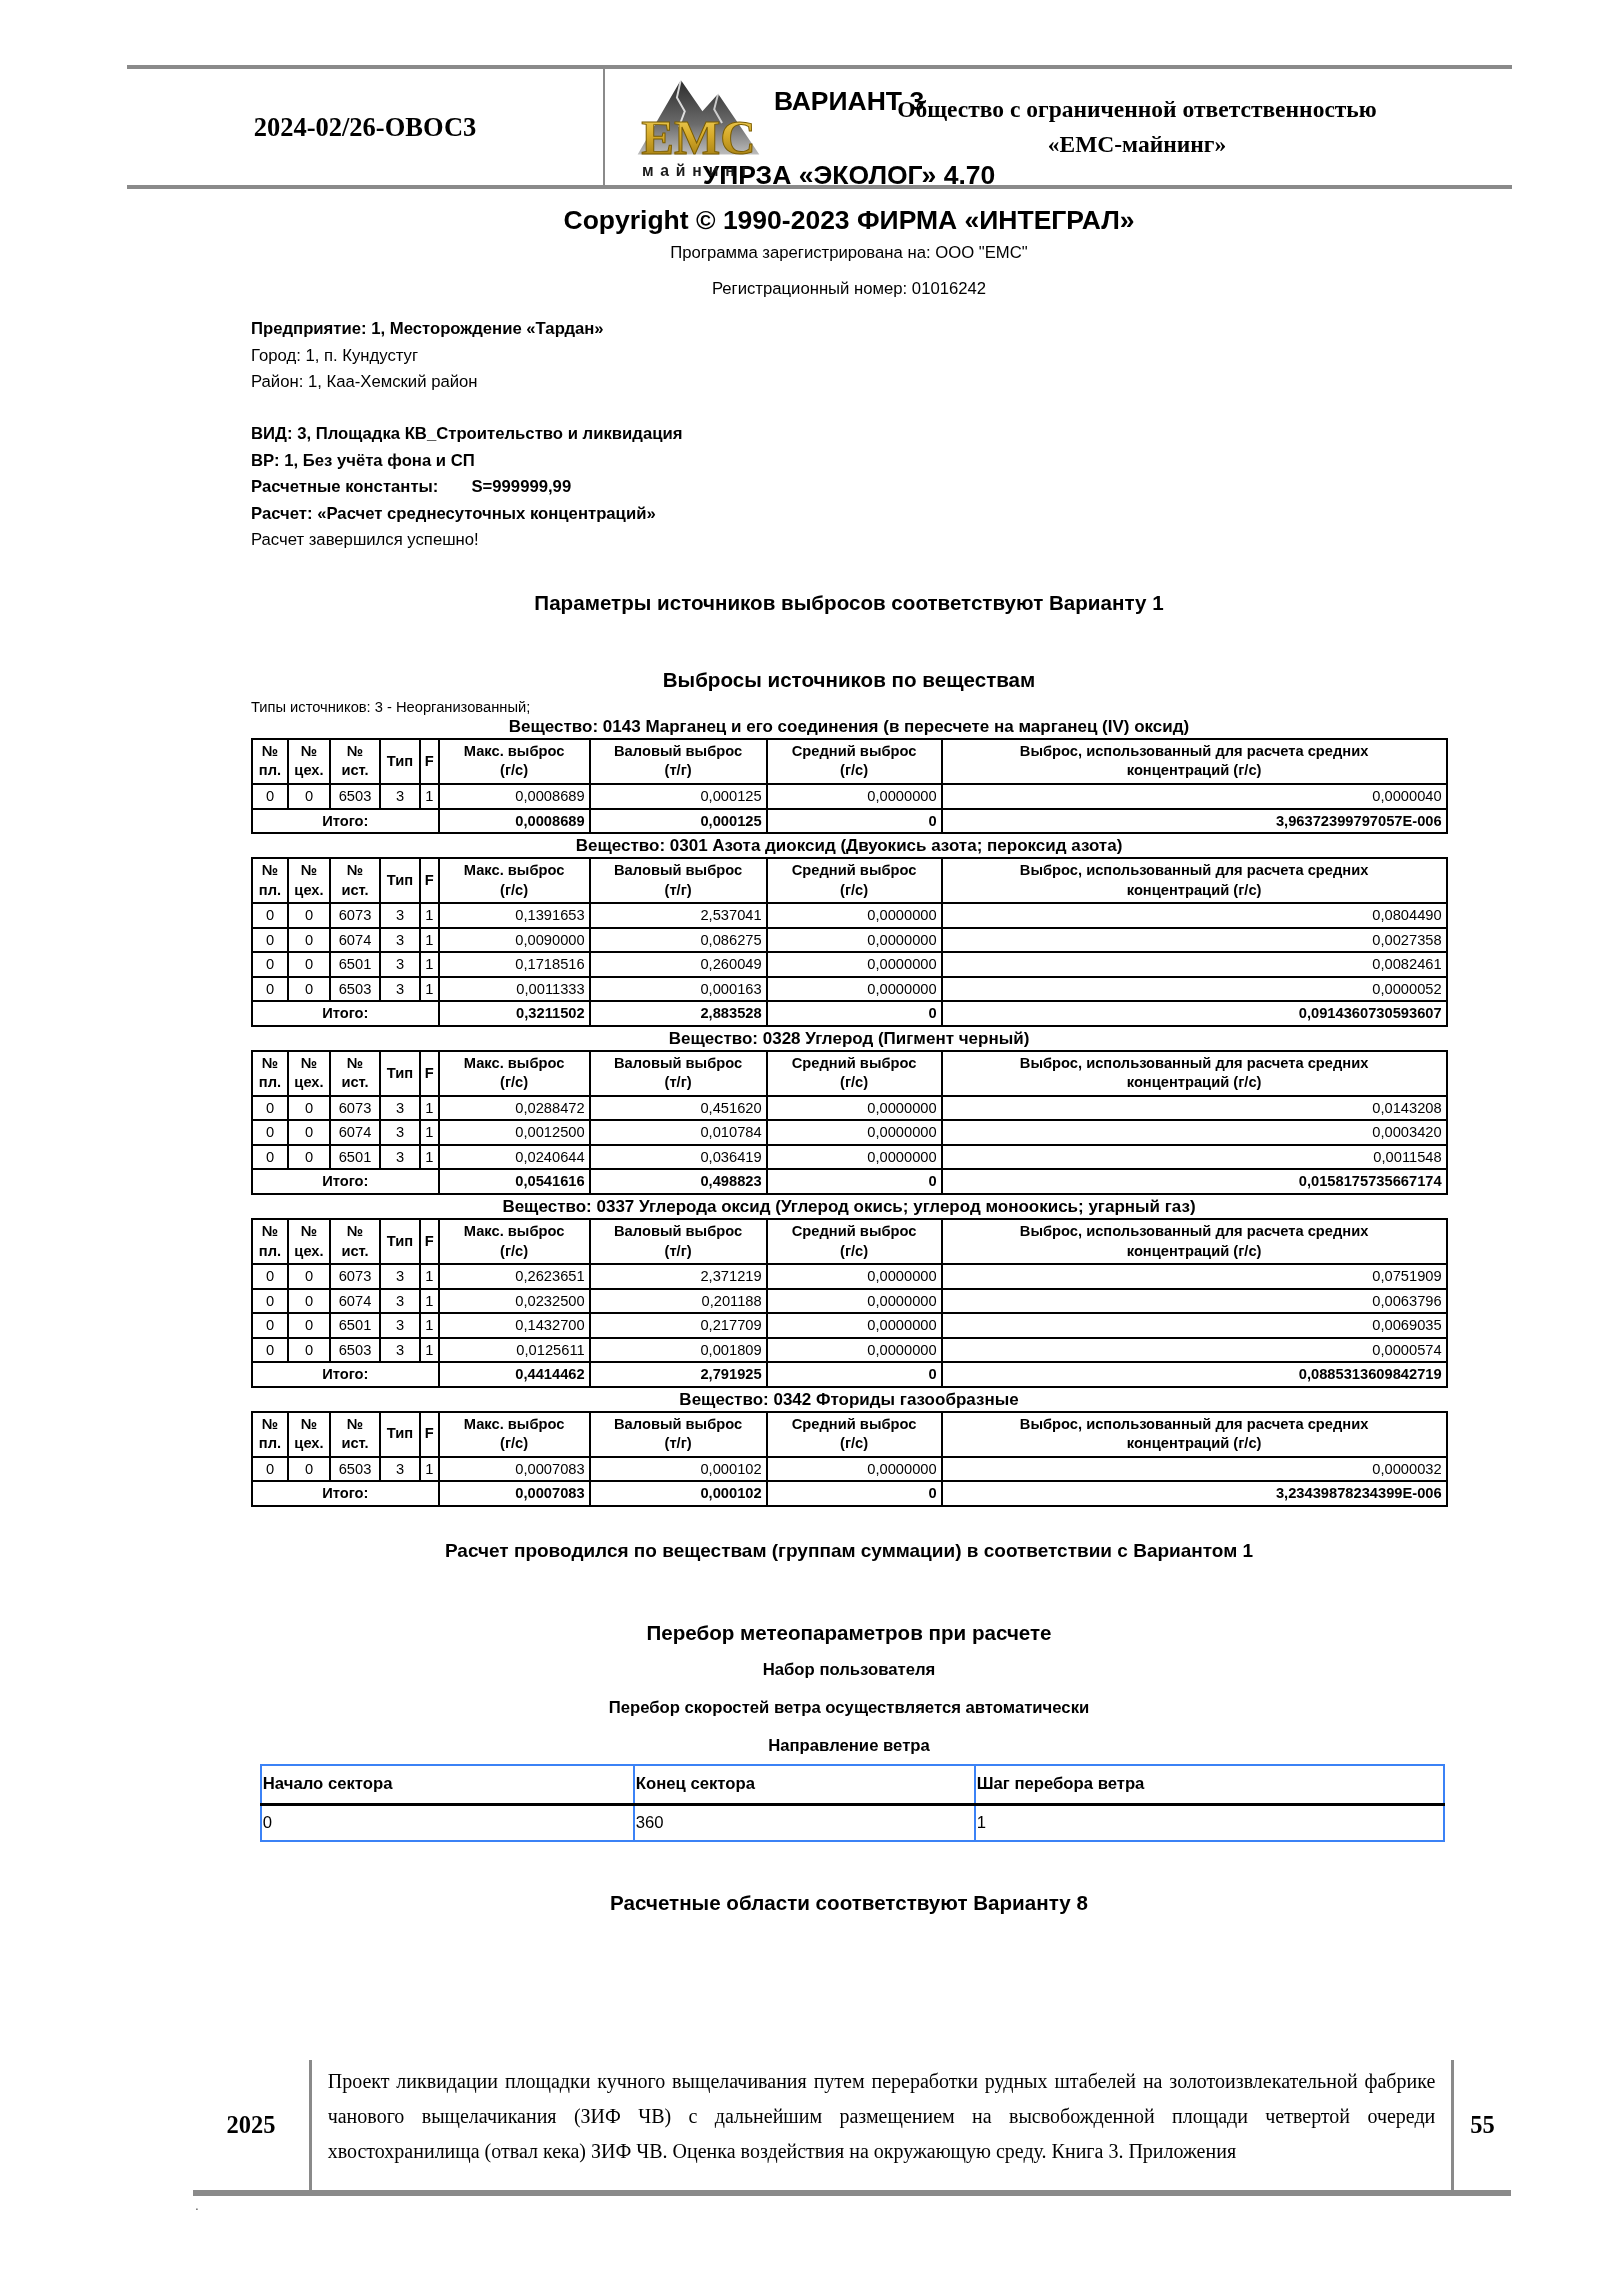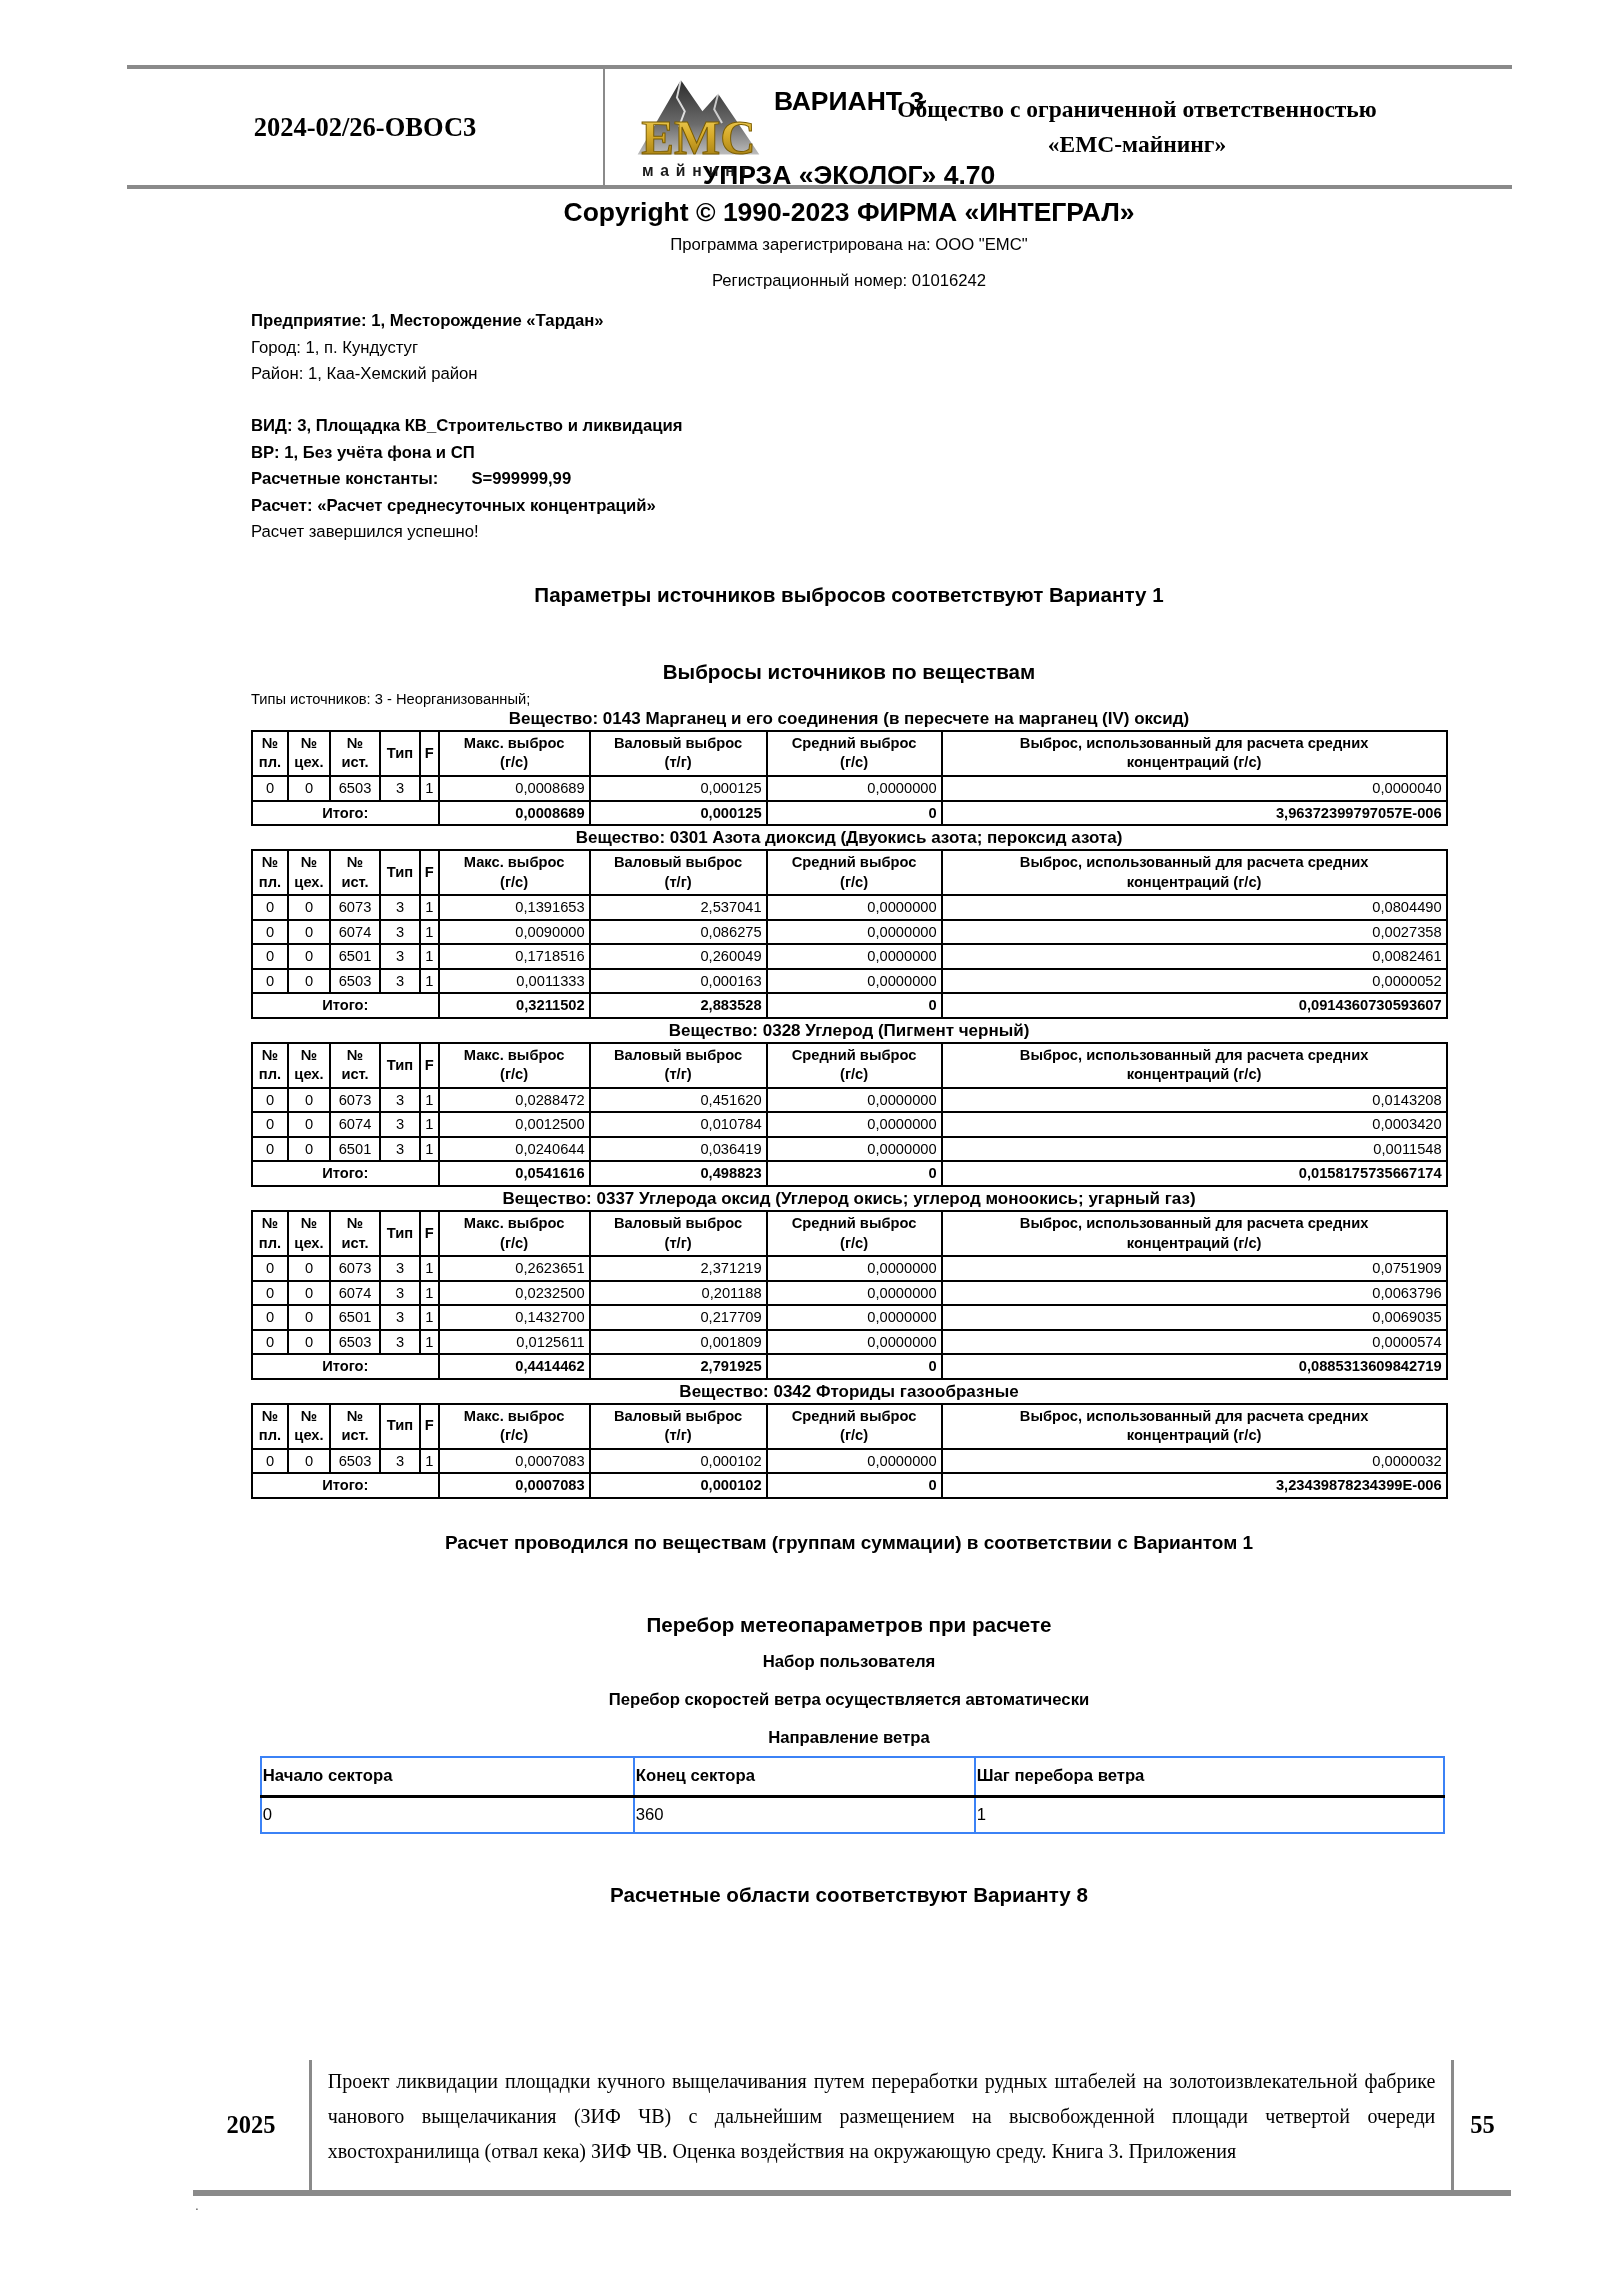--- a/index.html
+++ b/index.html
@@ -27,21 +27,21 @@
     flex:1;text-align:center;font-family:"Liberation Serif",serif;
     font-weight:bold;font-size:23.5px;line-height:35px;padding-right:29px;
   }
 
   
   .content{margin-left:251px;width:1196px;}
 
   .t-center{text-align:center;}
   .variant-title{margin-top:86px;font-size:26.5px;font-weight:bold;}
   .program-title{margin-top:43px;font-size:26.5px;font-weight:bold;}
-  .copyright-line{font-size:26.5px;font-weight:bold;margin-top:6px;}
+  .copyright-line{font-size:26.5px;font-weight:bold;margin-top:14px;}
   .reg-line{font-size:16.7px;margin-top:6.9px;}
   .reg-line2{font-size:16.7px;margin-top:16px;}
 
   .info-block{margin-top:17.6px;font-size:16.7px;line-height:26.5px;text-align:left;}
   .info-bold{font-weight:bold;}
   .gap-top{margin-top:25.5px;}
   .const-val{margin-left:33px;}
 
   .section-h{font-size:20.6px;font-weight:bold;text-align:center;}
   .params-title{margin-top:37px;}

